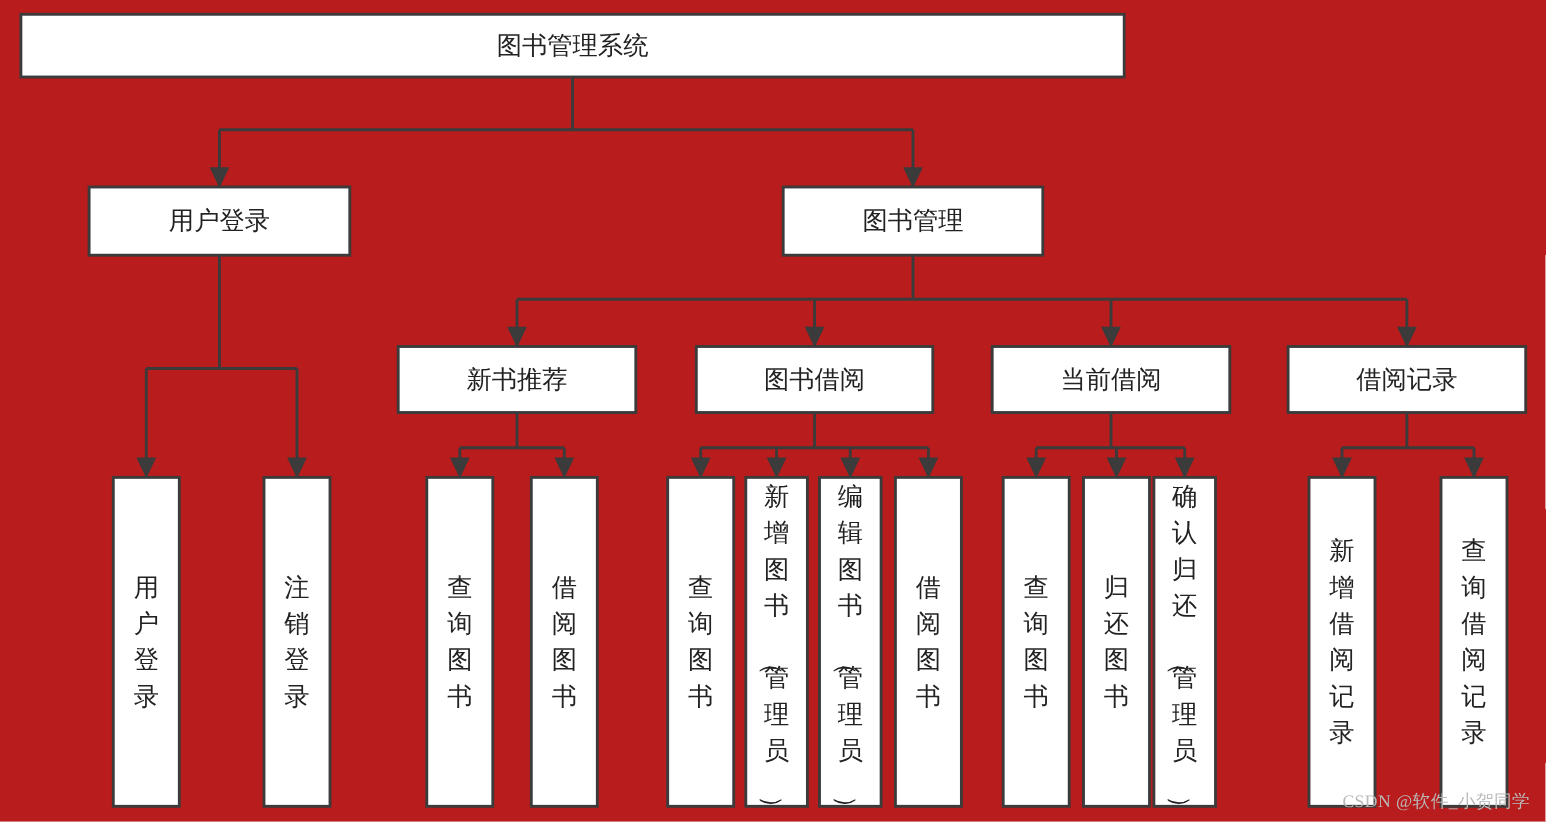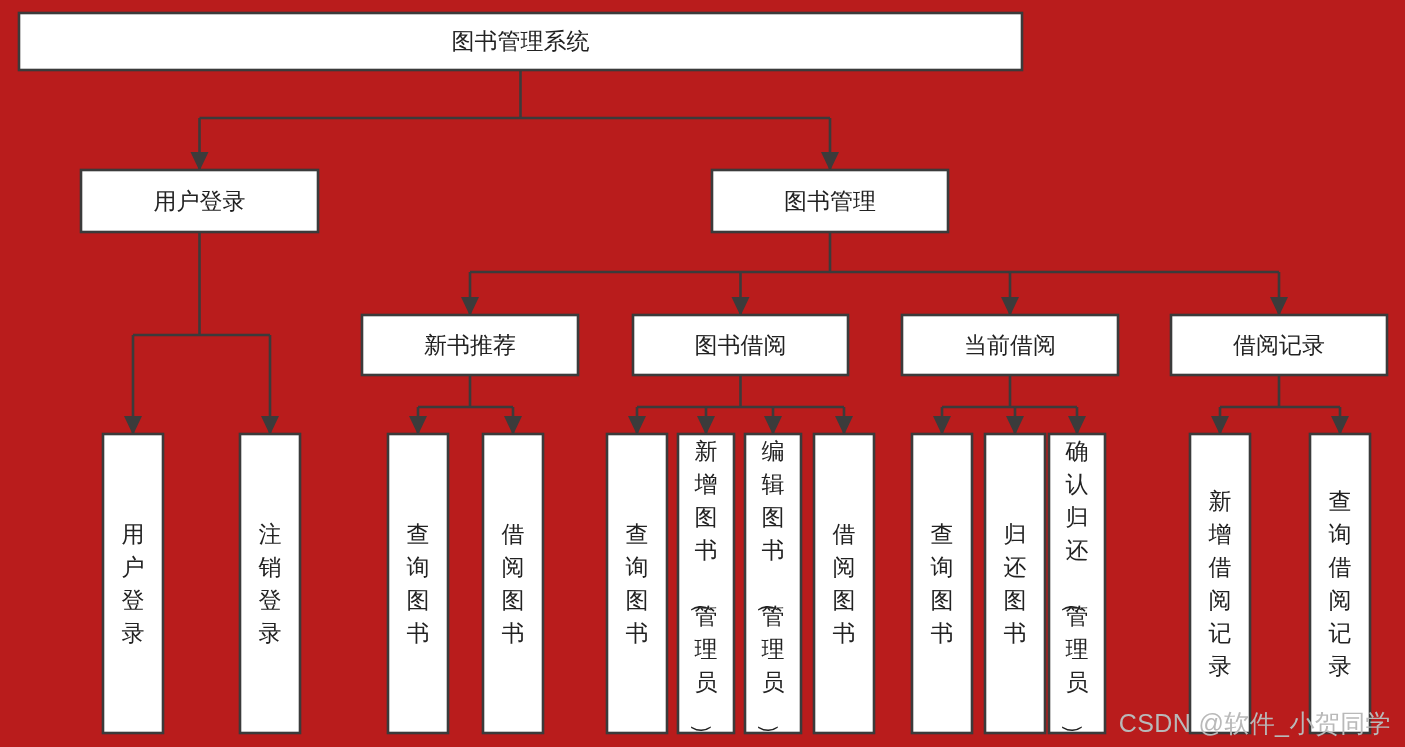--- a/index.html
+++ b/index.html
@@ -52,22 +52,22 @@
   .node-label-v {
     fill: #222222;
     font-family: "DejaVu Sans", "Liberation Sans", sans-serif;
     font-size: 23px;
     text-anchor: middle;
   }
   .watermark {
     position: absolute;
     right: 14px;
     bottom: 7px;
-    font-family: Liberation Sans, sans-serif;
-    font-size: 25px;
+    font-family: Liberation Serif, serif;
+    font-size: 16px;
     color: #b9b9b9;
     letter-spacing: 0.4px;
     white-space: nowrap;
     pointer-events: none;
   }
 </style>
 </head>
 <body>
 
 <div id="diagram-root">

